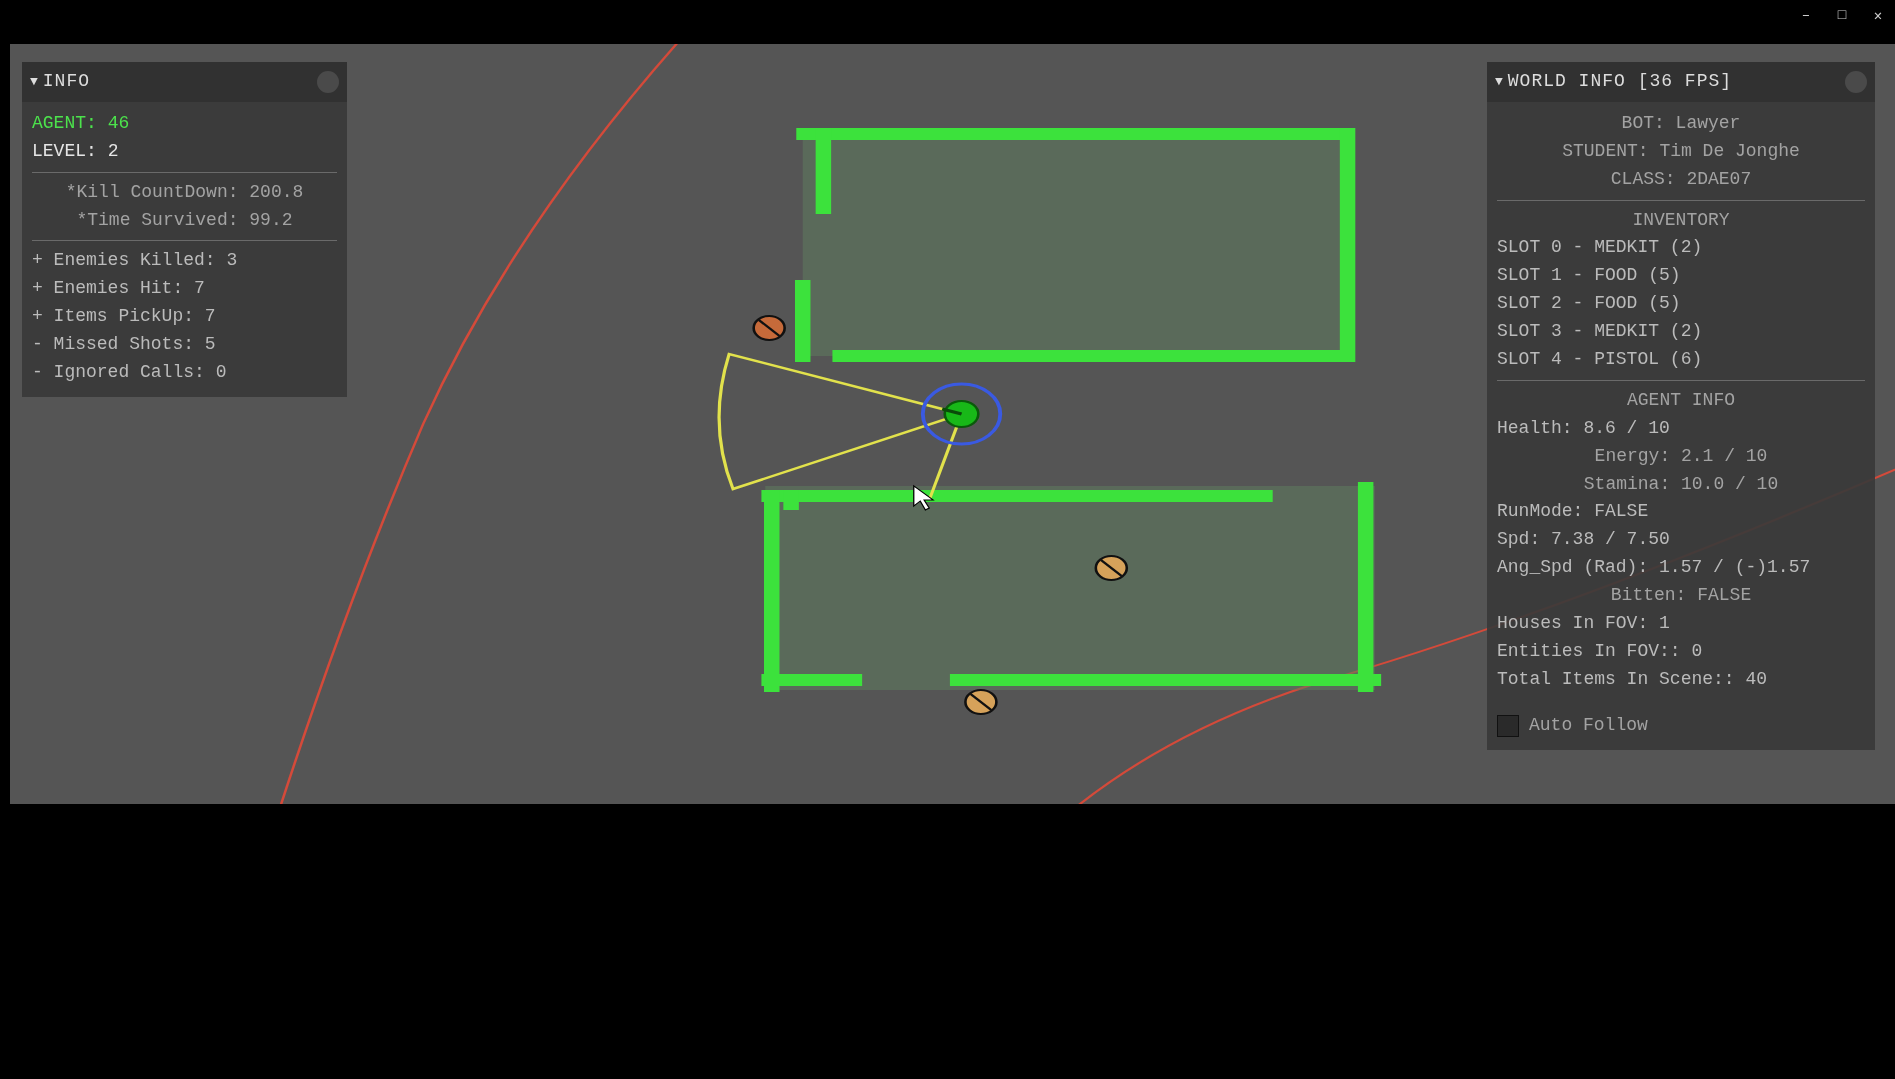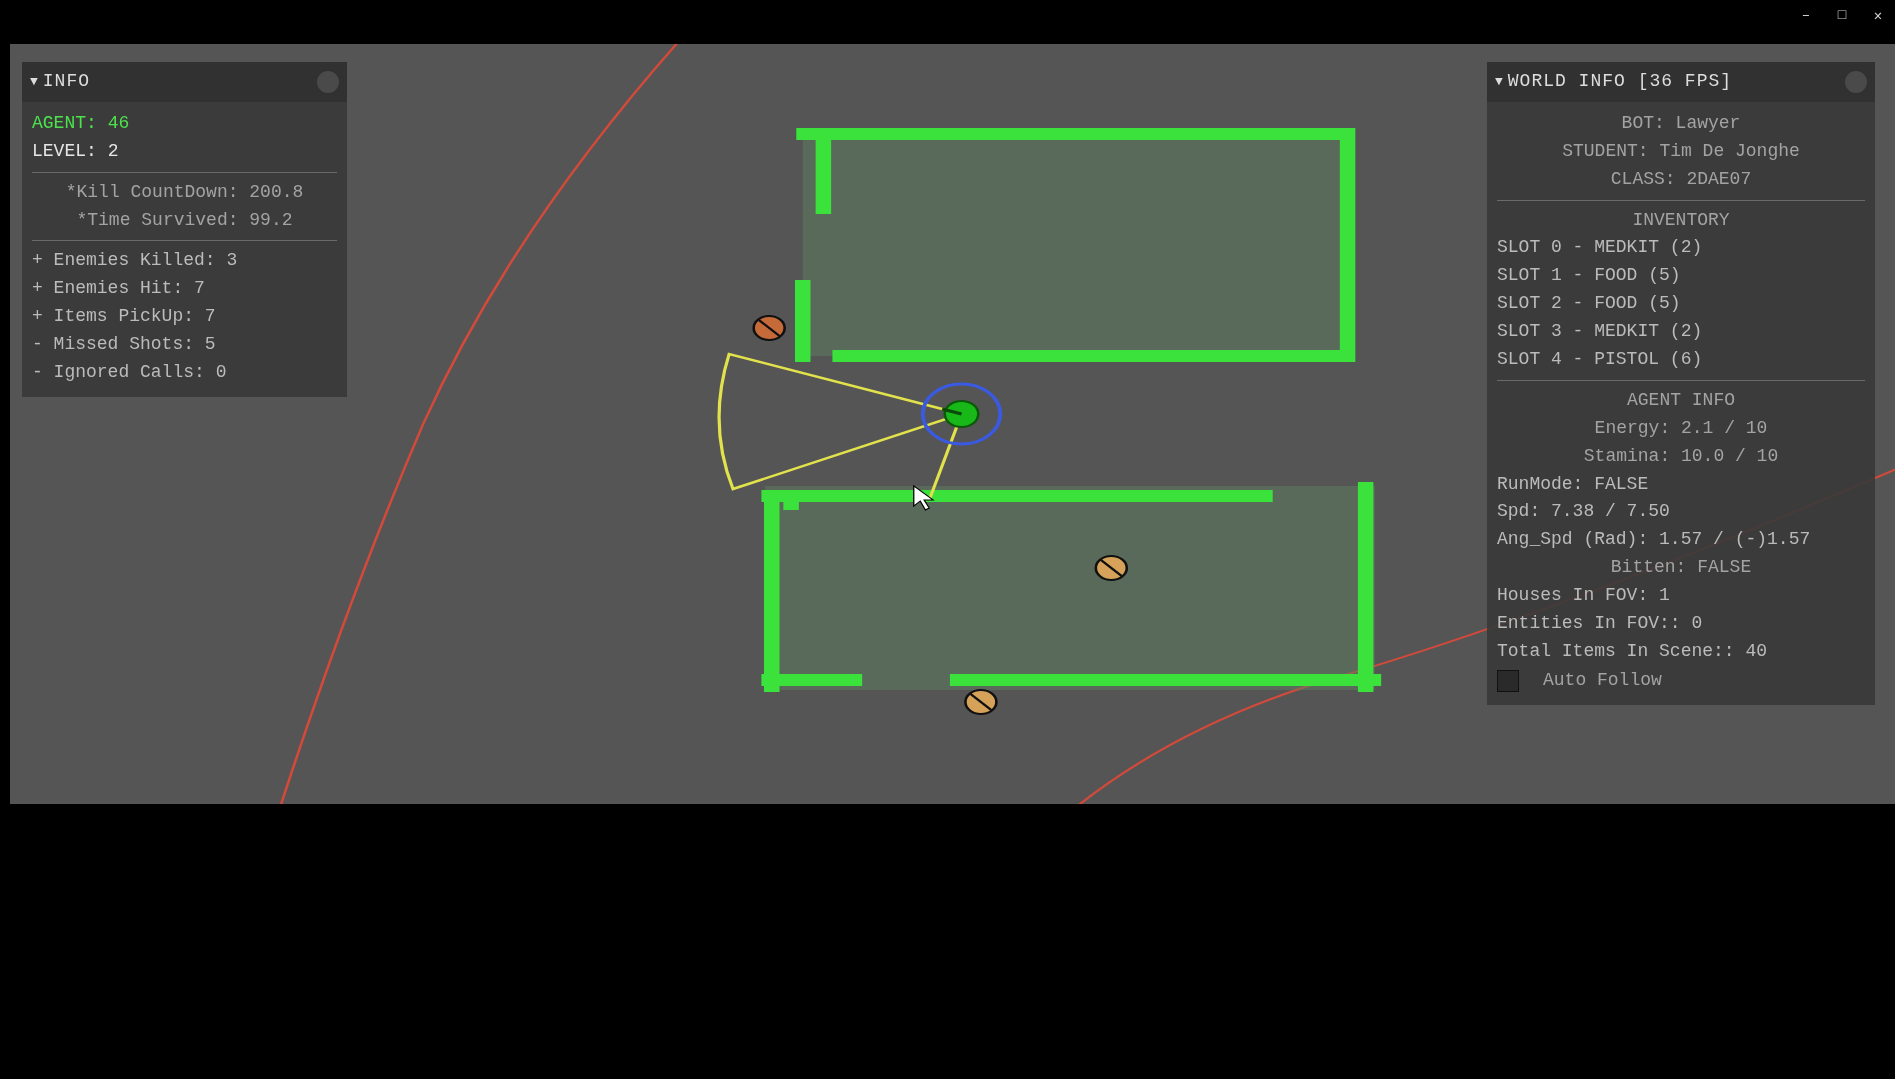--- a/index.html
+++ b/index.html
@@ -83,22 +83,22 @@
     .gray-line { color: #bbb; }
     .white-line { color: #a3a3a3; text-align: center; }
     .divider {
       border: none;
       border-top: 1px solid #6a6a6a;
       margin: 6px 0;
     }
     .checkbox-row {
       display: flex;
       align-items: center;
-      gap: 24px;
-      margin-top: 1px;
+      gap: 10px;
+      margin-top: 18px;
     }
     .checkbox {
       width: 22px;
       height: 22px;
       background: #2a2a2a;
       border: 1px solid #111;
       display: inline-block;
     }
     .panel-toggle {
       margin-left: auto;
@@ -211,20 +211,21 @@
     <div class="white-line">CLASS: 2DAE07</div>
     <hr class="divider">
     <div class="white-line">INVENTORY</div>
     <div class="gray-line">SLOT 0 - MEDKIT (2)</div>
     <div class="gray-line">SLOT 1 - FOOD (5)</div>
     <div class="gray-line">SLOT 2 - FOOD (5)</div>
     <div class="gray-line">SLOT 3 - MEDKIT (2)</div>
     <div class="gray-line">SLOT 4 - PISTOL (6)</div>
     <hr class="divider">
     <div class="white-line">AGENT INFO</div>
+    <div class="gray-line">Health: 8.6 / 10</div>
     <div class="white-line">Energy: 2.1 / 10</div>
     <div class="white-line">Stamina: 10.0 / 10</div>
     <div class="gray-line">RunMode: FALSE</div>
     <div class="gray-line">Spd: 7.38 / 7.50</div>
     <div class="gray-line">Ang_Spd (Rad): 1.57 / (-)1.57</div>
     <div class="white-line">Bitten: FALSE</div>
     <div class="gray-line">Houses In FOV: 1</div>
     <div class="gray-line">Entities In FOV:: 0</div>
     <div class="gray-line">Total Items In Scene:: 40</div>
     <div class="checkbox-row">

